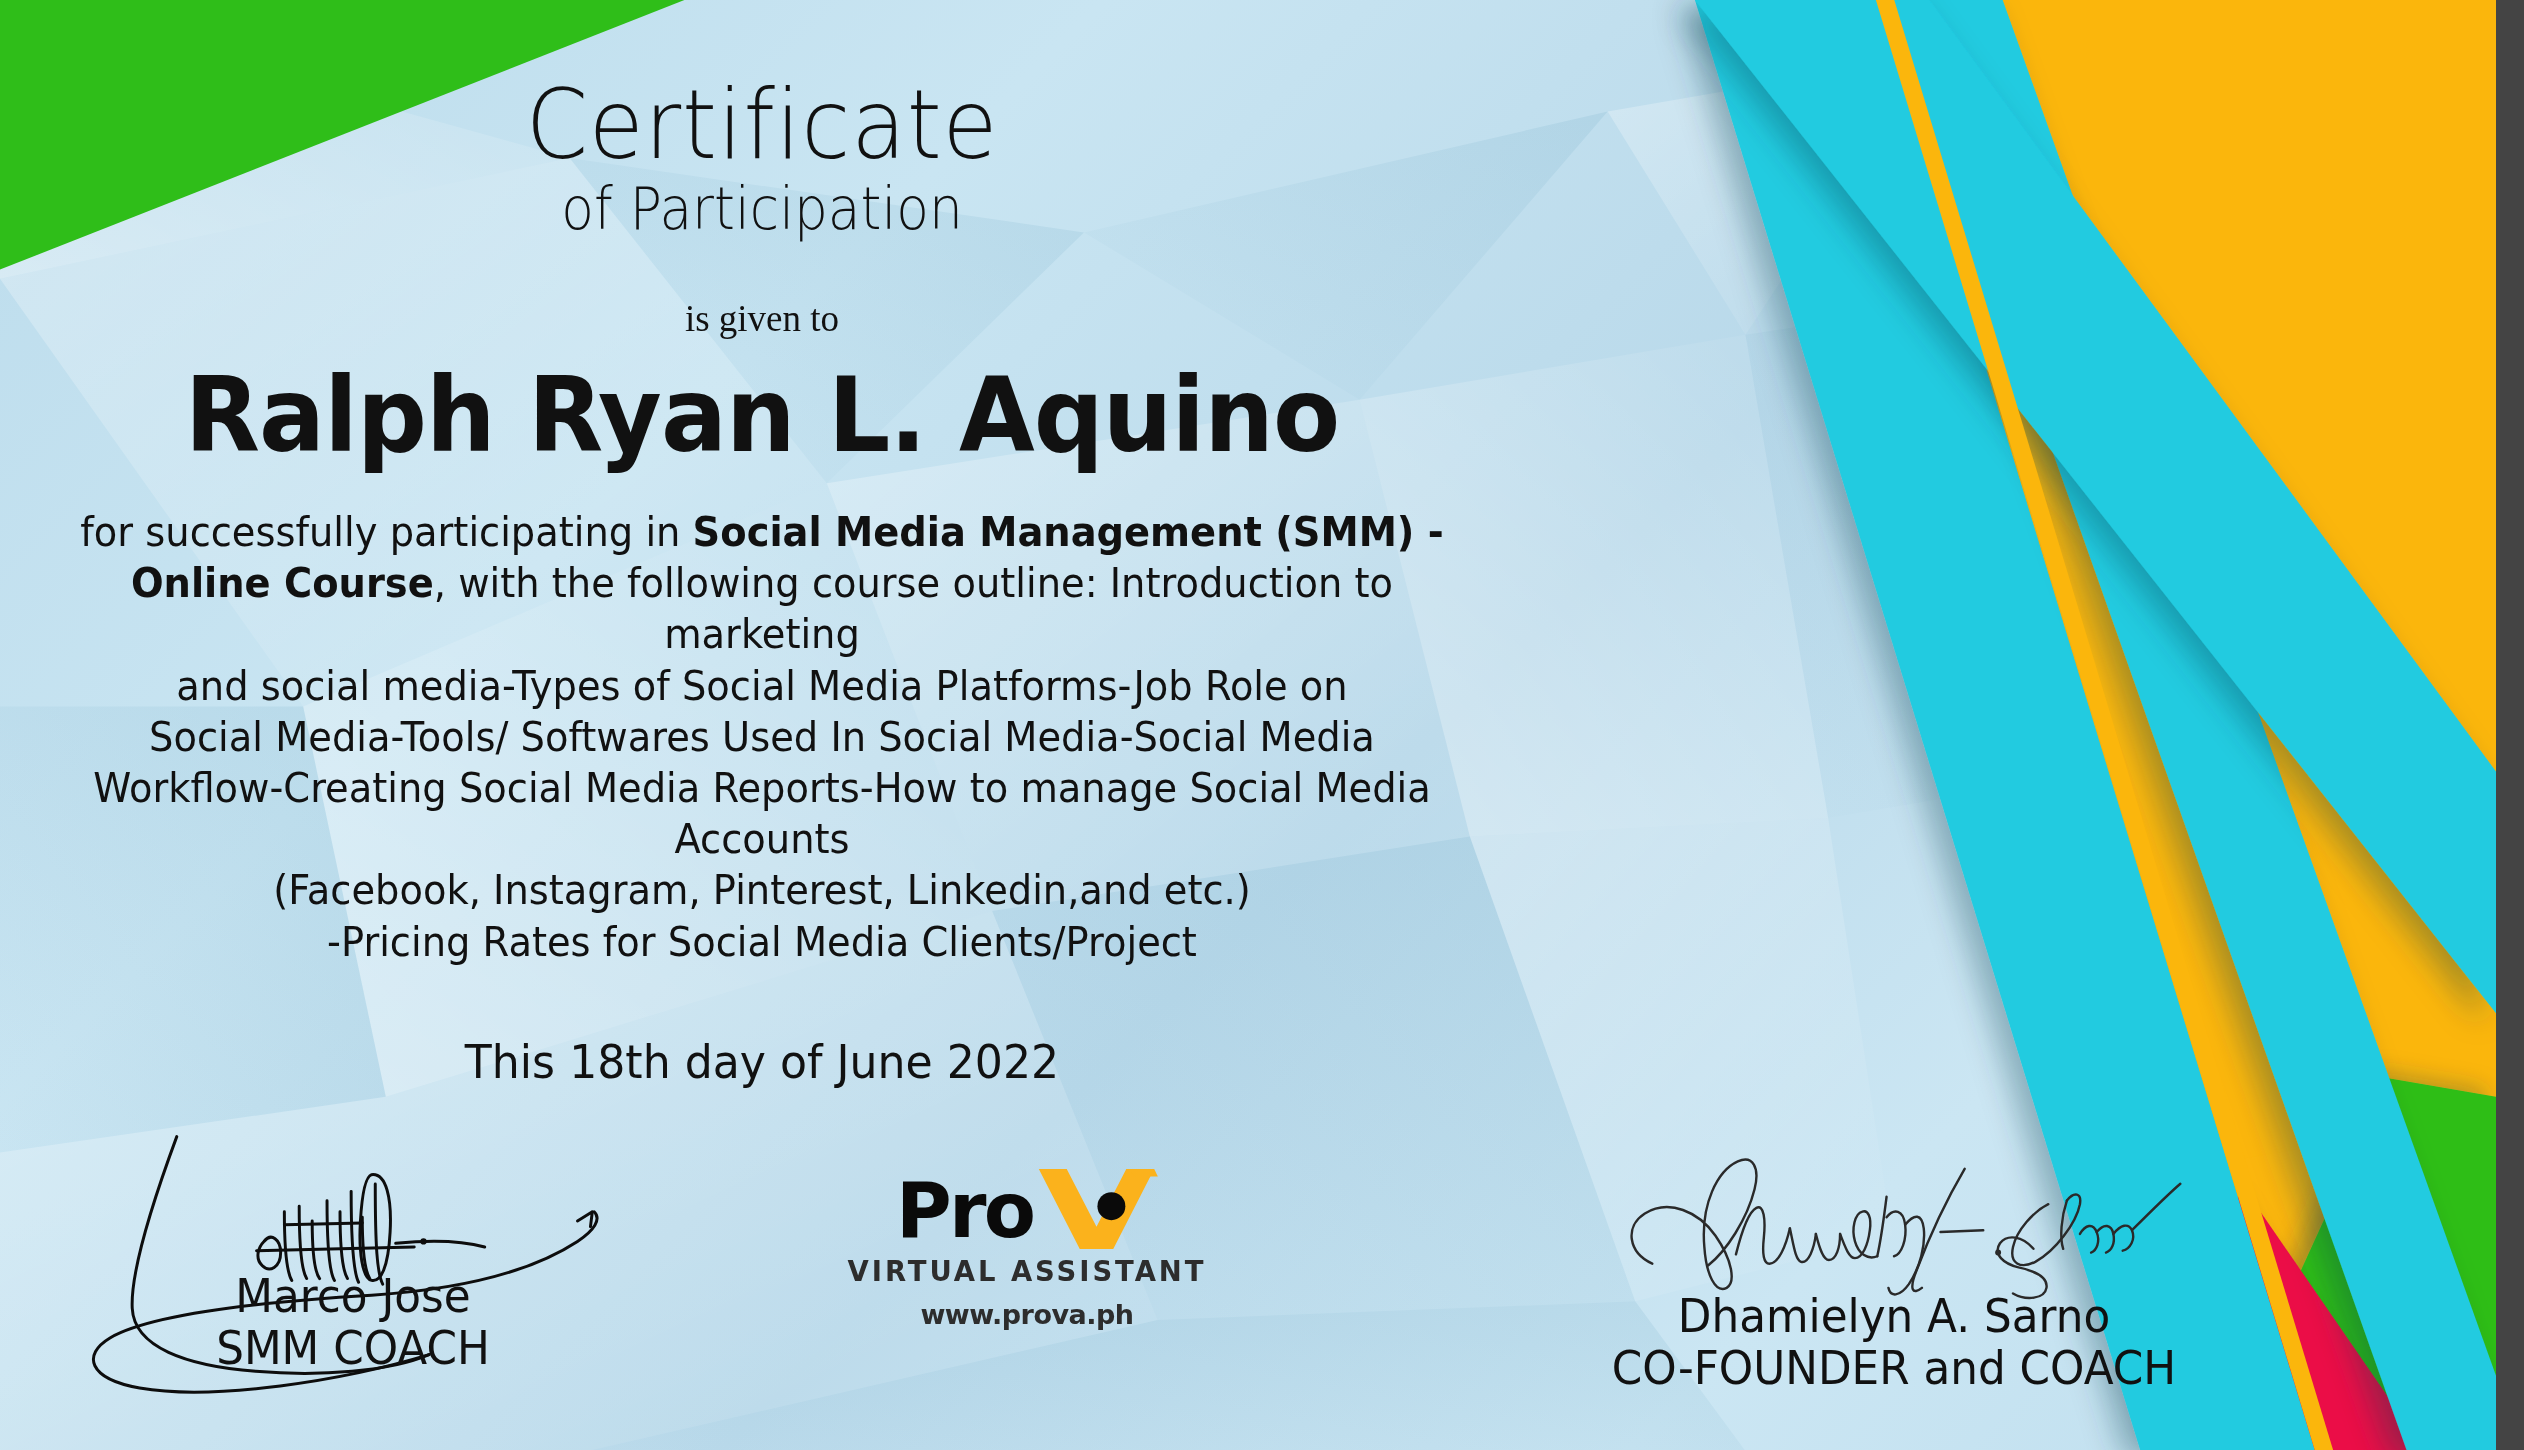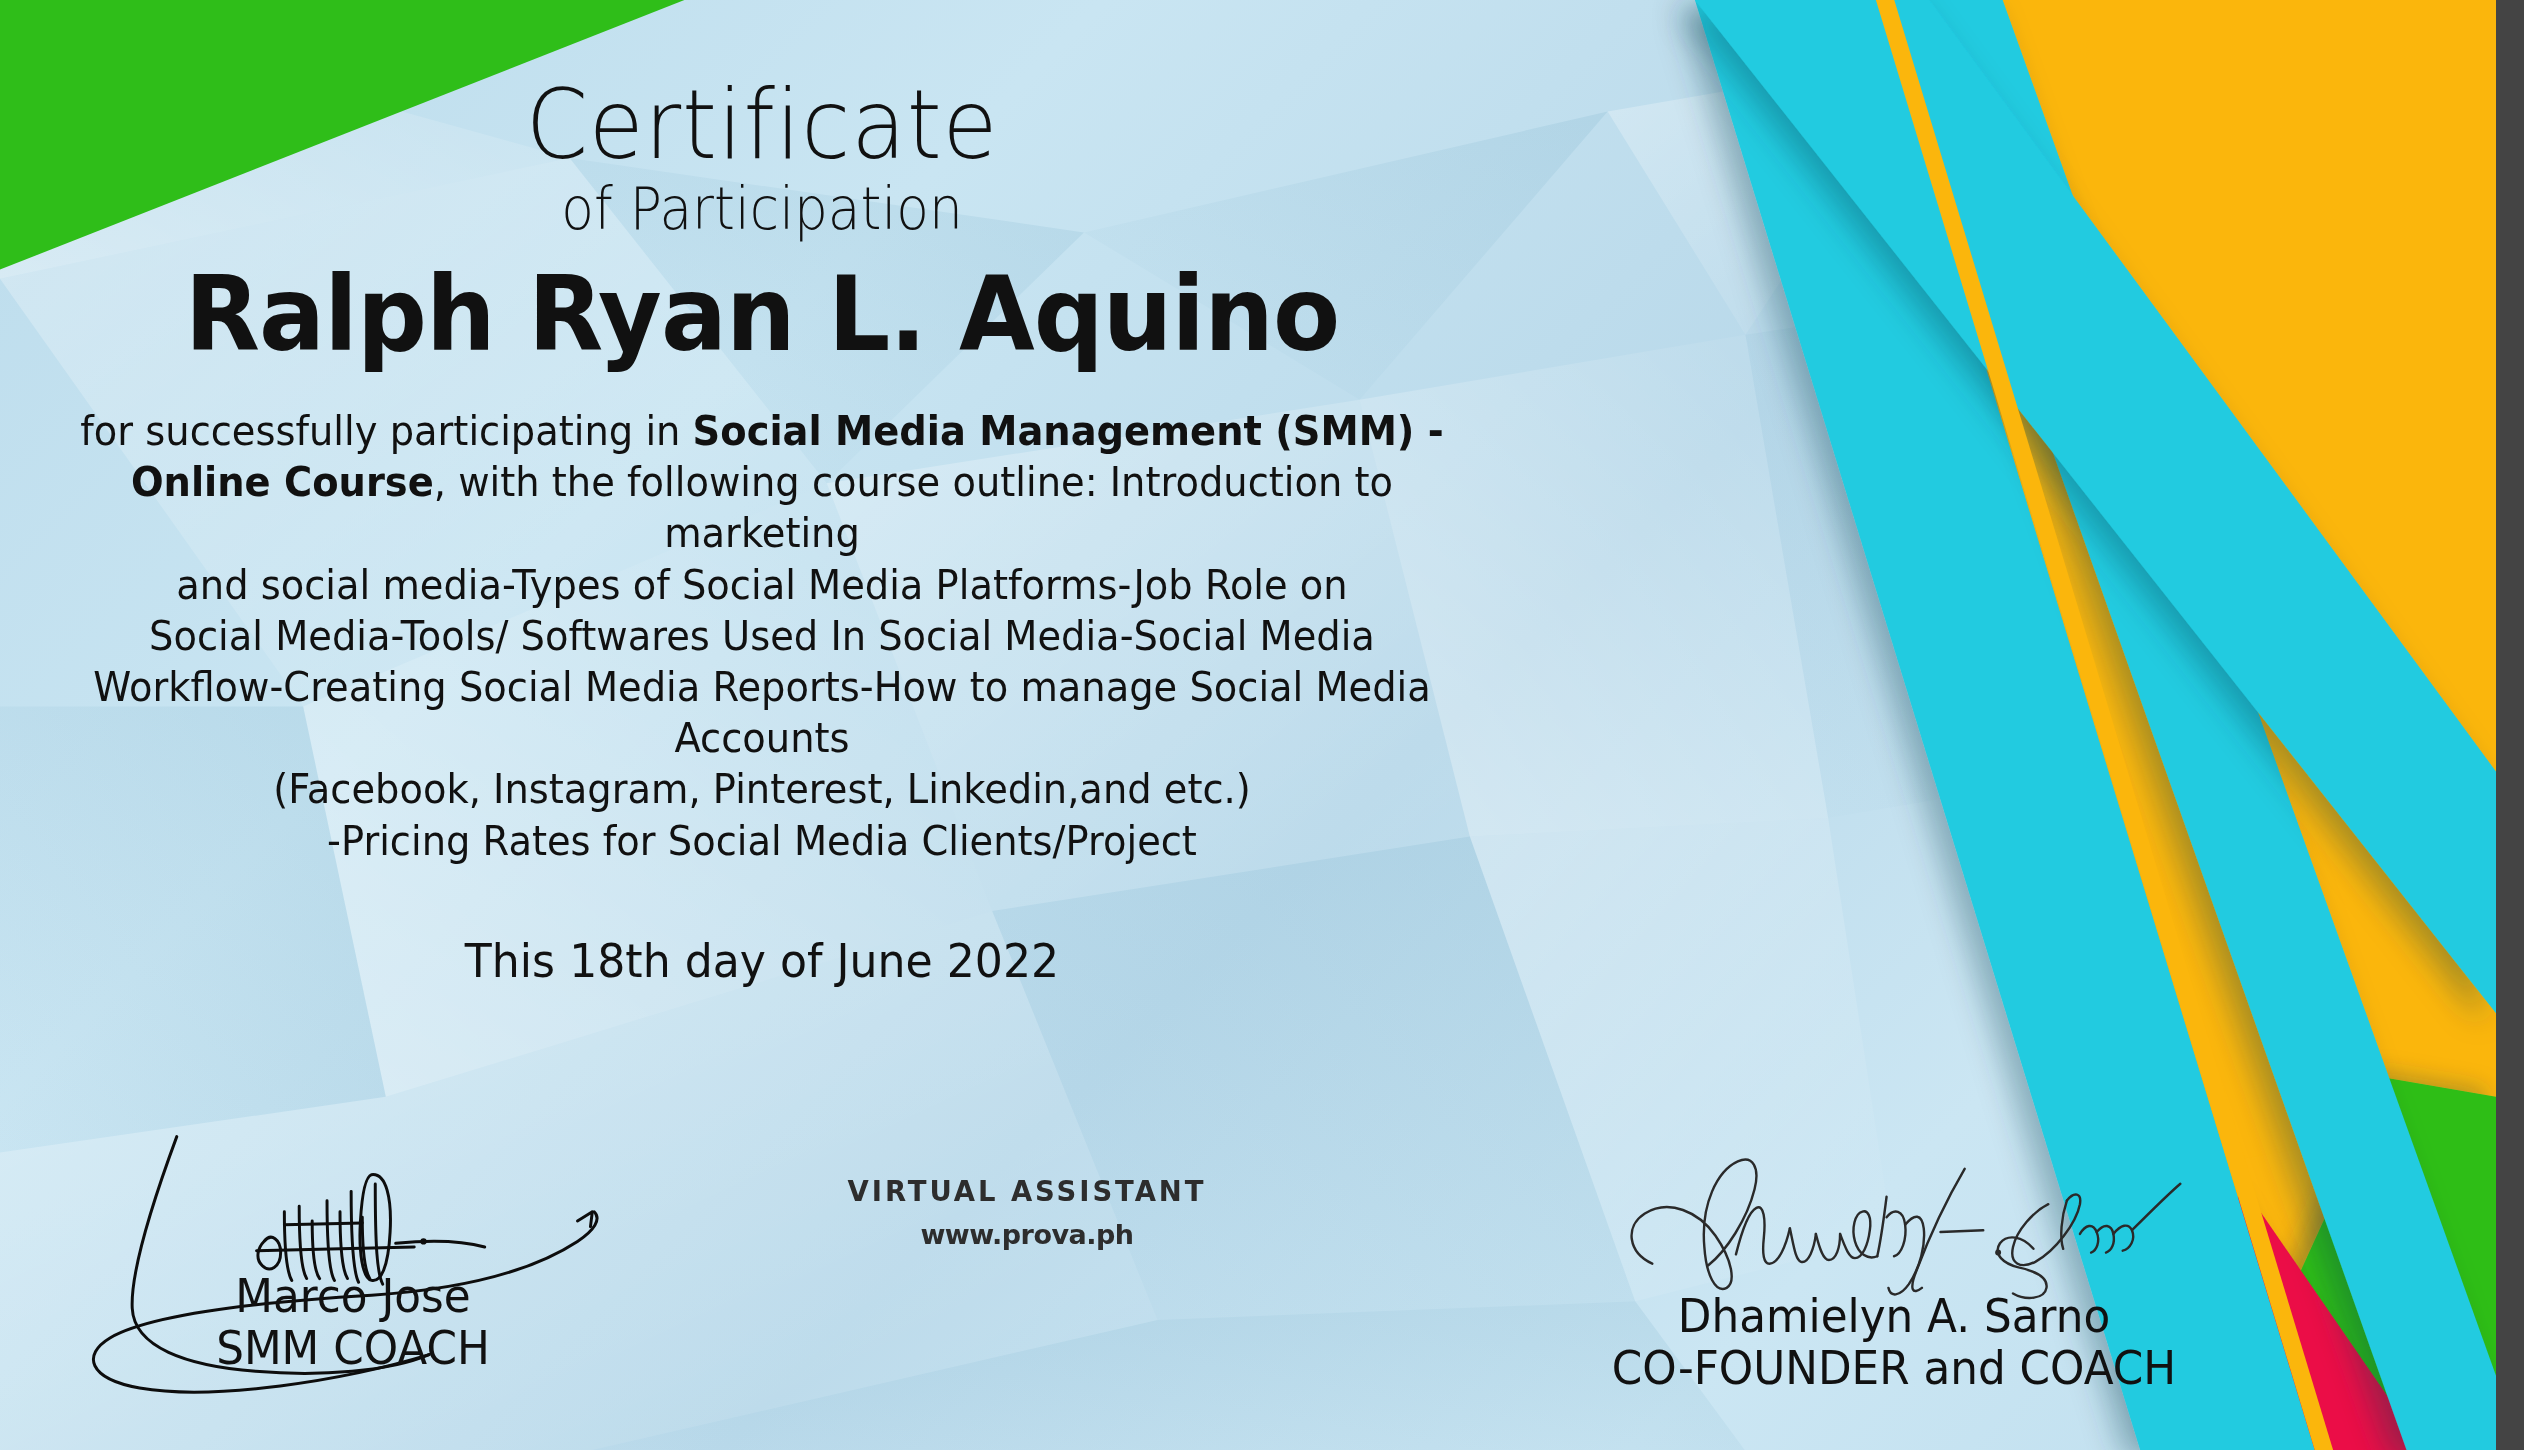--- a/index.html
+++ b/index.html
@@ -231,20 +231,21 @@
       <polygon points="2042,0 2062,0 2540,1561 2520,1561" fill="#fbb60c"></polygon>
     </svg>
   </div>
 
   <div class="content">
 
     <div class="title">Certificate</div>
 
     <div class="subtitle">of Participation</div>
 
+    <div class="given">is given to</div>
 
     <div class="recipient">Ralph Ryan L. Aquino</div>
 
     <div class="body-text">
       <span class="ln">
         <span>for successfully participating in </span><b>Social Media Management (SMM) -</b><span></span>
       </span>
       <span class="ln">
         <b>Online Course</b><span>, with the following course outline: Introduction to marketing</span>
       </span>
@@ -309,18 +310,28 @@
           <path d="M356 120 C 396 116, 430 118, 452 124"></path>
           <circle cx="386" cy="118" r="3.4" fill="#0d0d0d" stroke="none"></circle>
         </g>
       </svg>
     </div>
     <div class="sig-name">Marco Jose</div>
     <div class="sig-role">SMM COACH</div>
   </div>
 
   <div id="logo">
+    <div class="logo-word">
+      <span class="logo-pro">Pro</span>
+      <span class="logo-va">
+        <svg width="123" height="80" viewBox="0 0 132 86" aria-hidden="true">
+          <polygon points="4,0 34,0 66,62 98,0 128,0 84,86 48,86" fill="#fbb21c"></polygon>
+          <polygon points="98,0 128,0 132,8 108,8" fill="#fbb21c"></polygon>
+          <circle cx="82" cy="40" r="15" fill="#0a0a0a"></circle>
+        </svg>
+      </span>
+    </div>
     <div class="logo-tag">VIRTUAL ASSISTANT</div>
     <div class="logo-url">www.prova.ph</div>
   </div>
 
 </div>
 
 
 </body></html>

